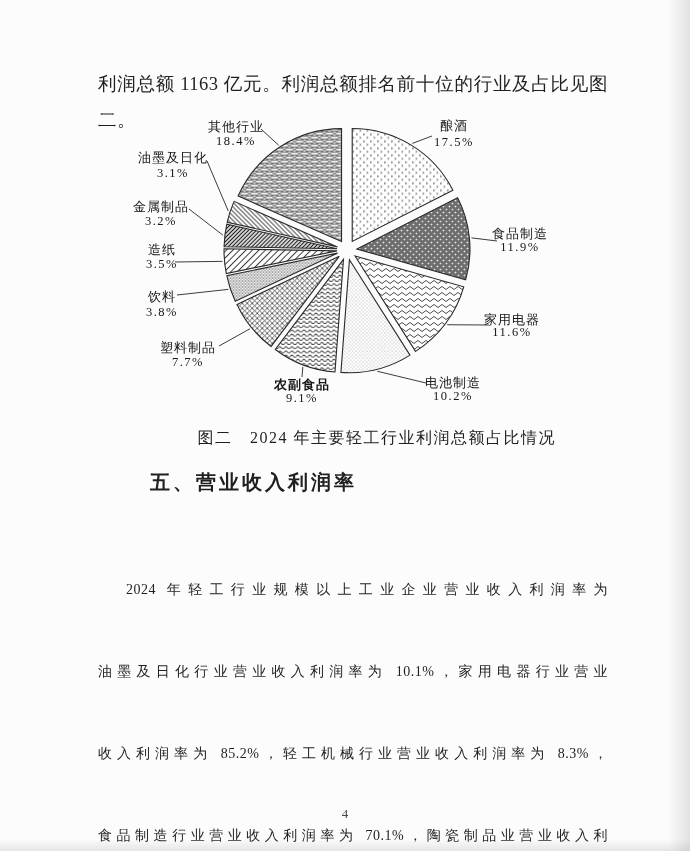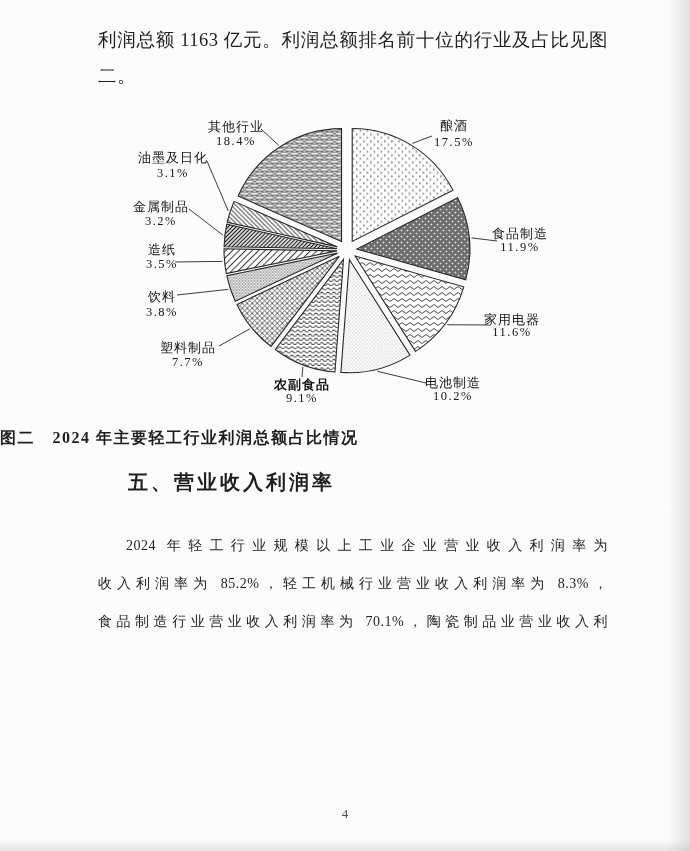--- a/index.html
+++ b/index.html
@@ -26,40 +26,41 @@
     position:absolute;left:98px;top:22px;width:510px;
     font-size:18.5px;line-height:36px;
     letter-spacing:0.5px;
   }
   .jline{
     text-align:justify;
     text-align-last:justify;
     text-justify:inter-character;
     white-space:nowrap;
     overflow:visible;
+    margin-top:44px;
   }
   .figure-svg{
     position:absolute;left:0;top:92px;width:690px;height:332px;
   }
   .slice-name{
     font-family:"Liberation Serif","DejaVu Serif",serif;
     font-size:13px;fill:#161616;letter-spacing:1px;
   }
   .slice-name.bold{font-weight:700;}
   .slice-pct{
     font-family:"Liberation Serif","DejaVu Serif",serif;
     font-size:12.5px;fill:#161616;letter-spacing:1.5px;
   }
   .caption{
     position:absolute;left:0;top:428px;width:556px;
-    text-align:left;font-size:16px;font-weight:700;
+    text-align:right;font-size:16px;font-weight:400;
     letter-spacing:1.5px;
   }
   .heading{
-    position:absolute;left:128px;top:469px;
+    position:absolute;left:150px;top:469px;
     font-size:20px;font-weight:700;letter-spacing:3px;
   }
   .bodytext{
     position:absolute;left:98px;top:527px;width:510px;
     font-size:14px;line-height:38px;letter-spacing:0.5px;
   }
   .bodytext .indent{text-indent:28px;}
   .plain{text-align:left;text-align-last:left;white-space:nowrap;}
   .pagenum{
     position:absolute;left:0;top:806px;width:690px;
@@ -179,20 +180,21 @@
         <text x="236" y="53" text-anchor="middle" class="slice-pct">18.4%</text>
       </g>
   </svg>
 
   <div class="caption">图二　2024 年主要轻工行业利润总额占比情况</div>
 
   <div class="heading">五、营业收入利润率</div>
 
   <div class="bodytext">
     <div class="jline indent">2024 年轻工行业规模以上工业企业营业收入利润率为</div>
+    <div class="jline">油墨及日化行业营业收入利润率为 10.1%，家用电器行业营业</div>
     <div class="jline">收入利润率为 85.2%，轻工机械行业营业收入利润率为 8.3%，</div>
     <div class="jline">食品制造行业营业收入利润率为 70.1%，陶瓷制品业营业收入利</div>
   </div>
 
   <div class="pagenum">4</div>
 
   <div class="scan-edge-right"></div>
   <div class="scan-edge-bottom"></div>
 </div>
 

